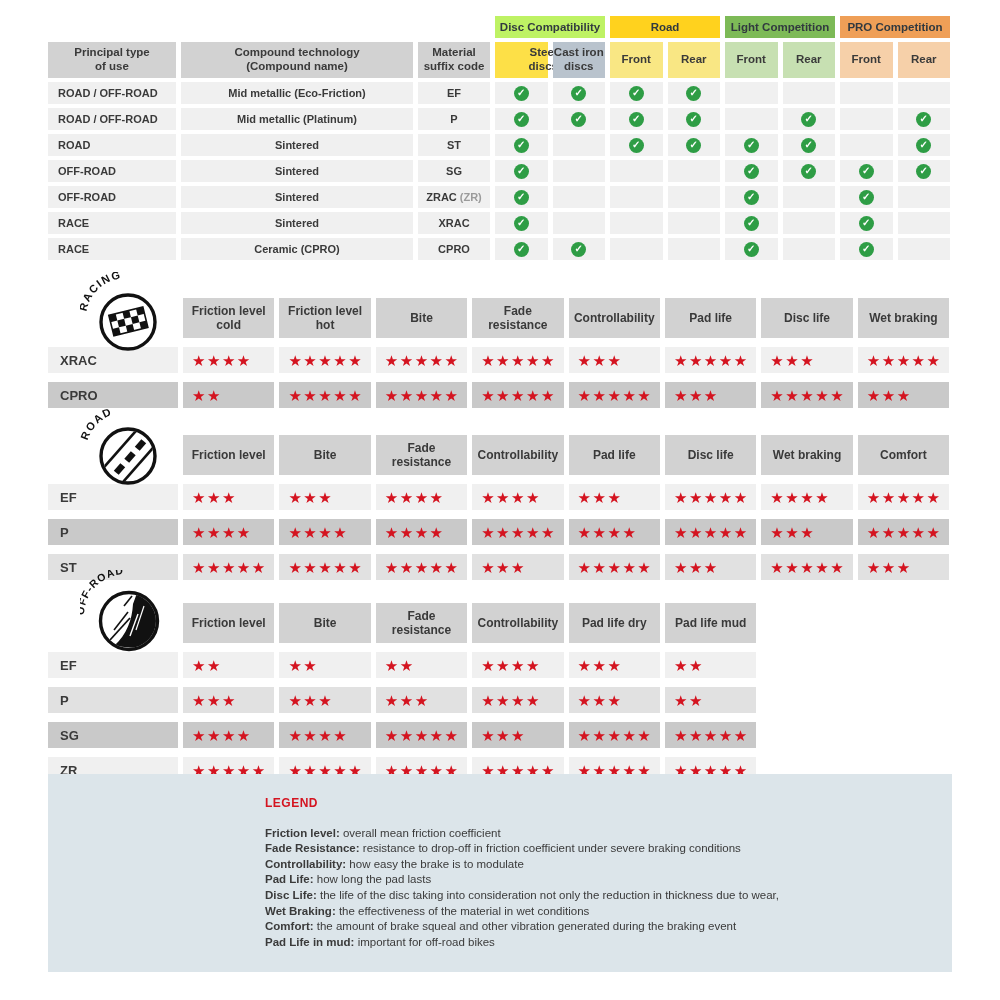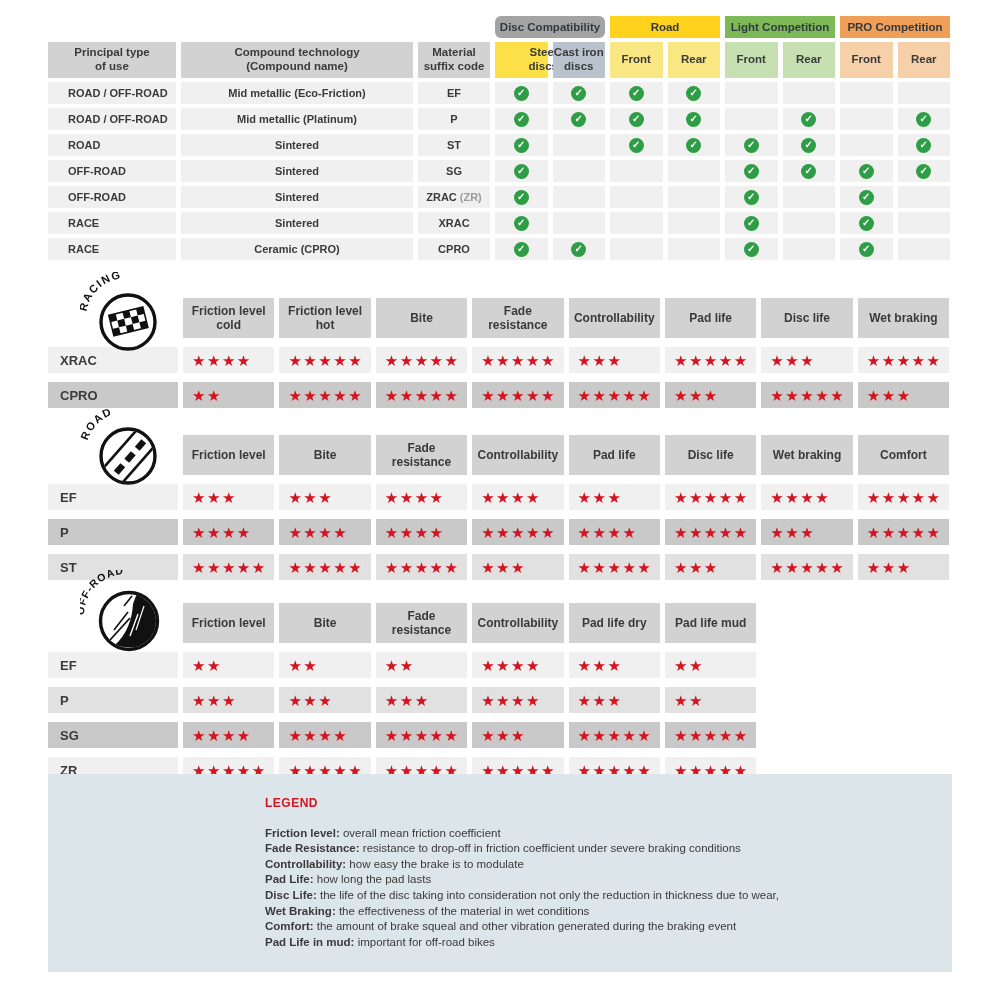--- a/index.html
+++ b/index.html
@@ -10,21 +10,21 @@
   .compat-section { position:absolute; left:48px; top:16px; width:904px; }
   .compat-grid { display:grid; grid-template-columns:128px 232px 72px repeat(8,52.5px);
                  grid-template-rows:22px 36px repeat(7,22px); gap:4px 5px; }
   .group-spacer { grid-column:span 3; }
   .group-header { grid-column:span 2; display:flex; align-items:center; justify-content:center;
                   font-weight:700; font-size:11.5px; color:#31393f; }
   .col-header { background:#d2d2d2; display:flex; align-items:center; justify-content:center;
                 text-align:center; font-weight:700; font-size:11.5px; line-height:1.2;
                 white-space:pre-line; color:#3a3a3a; }
   .cell { background:#f0f0f0; display:flex; align-items:center; font-size:11px; font-weight:700; }
-  .cell-use { padding-left:20px; }
+  .cell-use { padding-left:10px; }
   .cell-center { justify-content:center; }
   .suffix-note { color:#9b9b9b; font-weight:700; margin-left:3px; }
   .check-cell { justify-content:center; }
   .check-icon { width:15px; height:15px; border-radius:50%; background:#2e9d45; color:#fff;
                 display:flex; align-items:center; justify-content:center; font-size:10px;
                 font-weight:700; line-height:1; }
 
   
   .rating-section { position:absolute; left:48px; }
   #rt-racing  { top:272px; }
@@ -53,21 +53,21 @@
   .legend-line b { font-weight:700; }
 </style>
 </head>
 <body>
 
 <div class="page">
 
   <section class="compat-section">
     <div class="compat-grid">
         <div class="group-spacer"></div>
-        <div class="group-header" style="background: #a3a3a3; border-radius: 6px;">Disc Compatibility</div>
+        <div class="group-header" style="background: #bef264;">Disc Compatibility</div>
         <div class="group-header" style="background: rgb(255, 210, 30);">Road</div>
         <div class="group-header" style="background: rgb(125, 186, 87);">Light Competition</div>
         <div class="group-header" style="background: rgb(239, 159, 87);">PRO Competition</div>
         <div class="col-header">Principal type
 of use</div>
         <div class="col-header">Compound technology
 (Compound name)</div>
         <div class="col-header">Material
 suffix code</div>
         <div class="col-header" style="background: #fde047; padding-left: 44px;">Steel discs</div>

